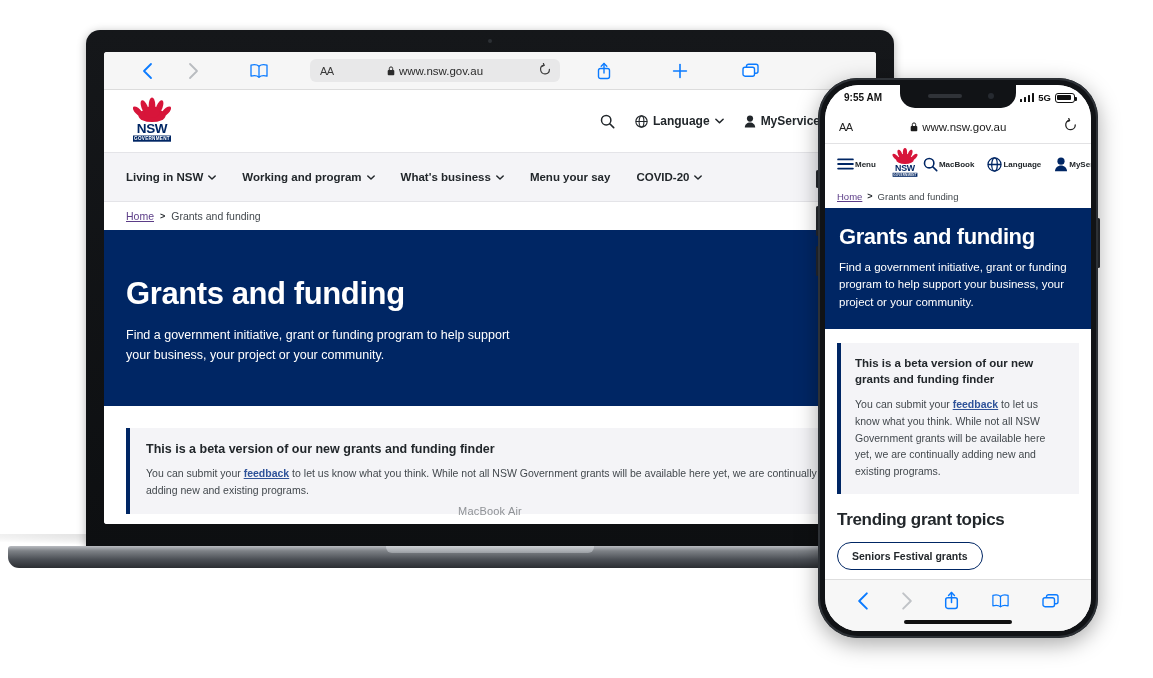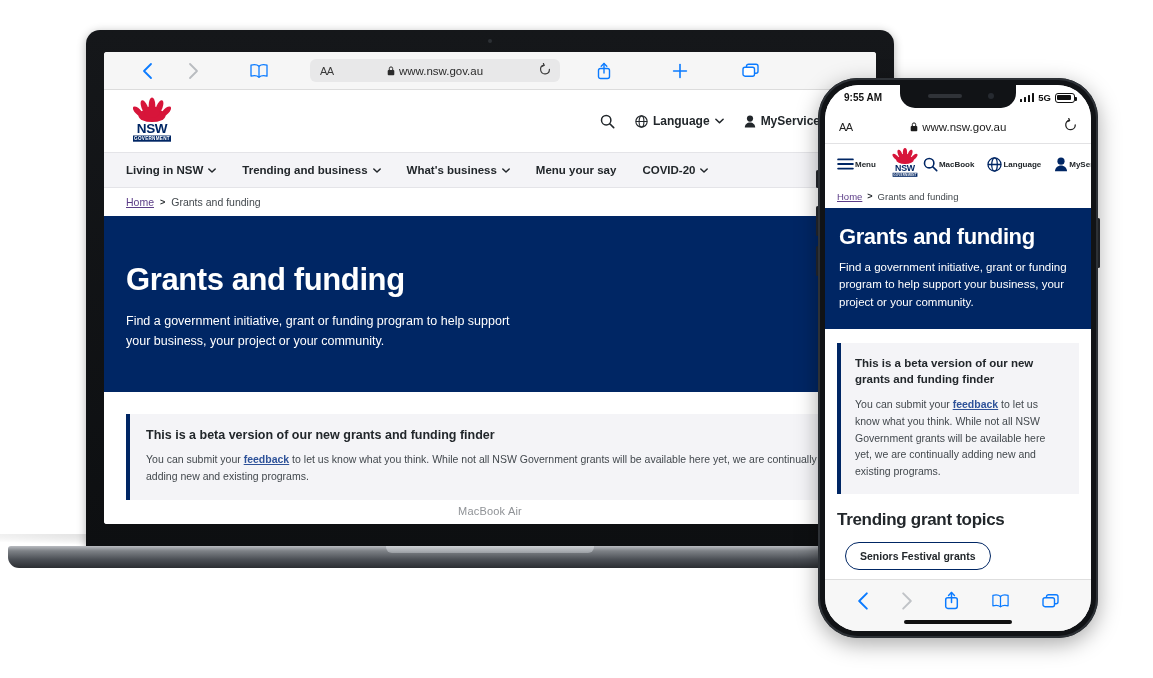--- a/index.html
+++ b/index.html
@@ -74,21 +74,21 @@
   .sf-host { flex:1; text-align:center; font-size: 11.5px; color: #2b2b2b; display:flex; align-items:center; justify-content:center; gap:4px; }
   .sf-reload { position: absolute; right: 9px; color: #3b3b3b; }
 
   
   .site { background: #fff; }
   .masthead { height: 62px; display: flex; align-items: center; padding: 0 22px; }
   .logo-wrap { width: 56px; }
   .mh-right { margin-left: auto; display: flex; align-items: center; gap: 20px; padding-right: 6px;}
   .mh-item { display: flex; align-items: center; gap: 5px; font-size: 12px; color: #22272b; font-weight: 600; white-space: nowrap;}
   .mainnav {
-    height: 36px; background: #f4f4f7; border-top: 1px solid #e4e4e8; border-bottom: 1px solid #e4e4e8;
+    height: 50px; background: #f4f4f7; border-top: 1px solid #e4e4e8; border-bottom: 1px solid #e4e4e8;
     display: flex; align-items: center; padding: 0 22px; gap: 26px;
   }
   .nav-item { font-size: 11.5px; font-weight: 700; color: #22272b; display: flex; align-items: center; gap: 5px; white-space: nowrap;}
   .crumbs { height: 28px; display: flex; align-items: center; padding: 0 22px; gap: 6px; font-size: 10.5px; color: #42484d;}
   .crumb-home { color: #5b3c87; text-decoration: underline; }
   .crumb-sep { color: #22272b; font-weight: 700; font-size: 9px;}
   .hero { background: #002664; padding: 46px 22px 40px 22px; }
   .hero h1 { color: #fff; font-size: 31px; font-weight: 700; letter-spacing: -.4px; }
   .hero p { color: #fff; font-size: 12.5px; line-height: 1.62; margin-top: 13px; max-width: 400px;}
   .beta-outer { padding: 22px 22px 0 22px; }
@@ -158,21 +158,21 @@
   .ph-crumbs { height: 24px; display:flex; align-items:center; gap:5px; padding: 0 12px; font-size: 9.5px; color:#42484d; background:#fff;}
   .ph-hero { background: #002664; padding: 16px 14px 18px 14px; }
   .ph-hero h1 { color:#fff; font-size: 22px; font-weight: 700; letter-spacing:-.4px;}
   .ph-hero p { color:#fff; font-size: 11.5px; line-height:1.5; margin-top:9px;}
   .ph-beta-outer { padding: 14px 12px 0 12px; }
   .ph-beta { background:#f4f4f7; border-left: 4px solid #002664; padding: 12px 14px 14px 14px;}
   .ph-beta h3 { font-size: 11.5px; color:#22272b; font-weight:700; line-height:1.4;}
   .ph-beta p { font-size: 10.5px; color:#42484d; line-height:1.6; margin-top:9px;}
   .ph-beta a { color:#2e5299; font-weight:700; text-decoration: underline;}
   .ph-trending { padding: 16px 12px 0 12px; font-size: 17px; font-weight:700; color:#22272b; letter-spacing:-.3px;}
-  .chips { padding: 12px 12px 0 12px; margin-left: 8px; }
+  .chips { padding: 12px 12px 0 12px; }
   .chip {
     display:inline-block; border: 1.4px solid #002664; border-radius: 22px;
     padding: 7px 14px; font-size: 10.5px; font-weight:600; color:#22272b; background:#fff;
   }
   .ph-bottom {
     position: absolute; left:0; right:0; bottom:0; height: 52px;
     background: #f7f7f7; border-top: 1px solid #dedede;
     display:flex; align-items:center; justify-content: space-around; padding: 0 16px 10px 16px;
   }
   .ph-bottom .bi { color:#0b7bff; display:flex;align-items:center;justify-content:center;}
@@ -298,21 +298,21 @@
             </div>
 
             <div class="mainnav">
               <div class="nav-item">
                 <span>Living in NSW</span>
                 <svg width="8" height="5" viewBox="0 0 10 6">
                     <polyline points="1,1 5,5 9,1" fill="none" stroke="#22272b" stroke-width="1.8" stroke-linecap="round" stroke-linejoin="round"></polyline>
                   </svg>
               </div>
               <div class="nav-item">
-                <span>Trending and business</span>
+                <span>Working and program</span>
                 <svg width="8" height="5" viewBox="0 0 10 6">
                     <polyline points="1,1 5,5 9,1" fill="none" stroke="#22272b" stroke-width="1.8" stroke-linecap="round" stroke-linejoin="round"></polyline>
                   </svg>
               </div>
               <div class="nav-item">
                 <span>What's business</span>
                 <svg width="8" height="5" viewBox="0 0 10 6">
                     <polyline points="1,1 5,5 9,1" fill="none" stroke="#22272b" stroke-width="1.8" stroke-linecap="round" stroke-linejoin="round"></polyline>
                   </svg>
               </div>

